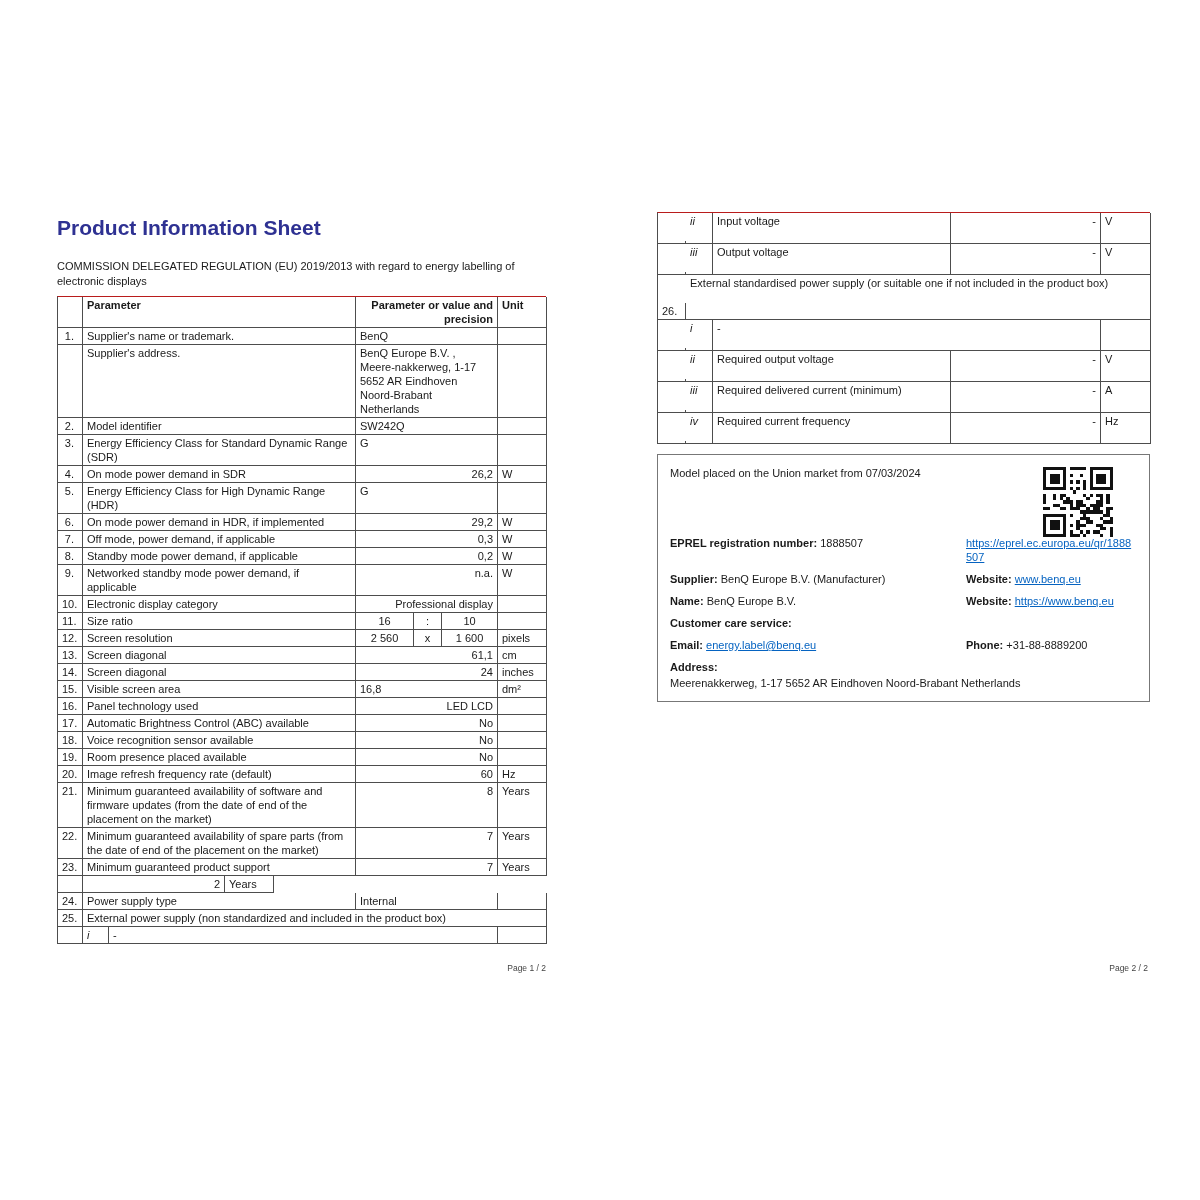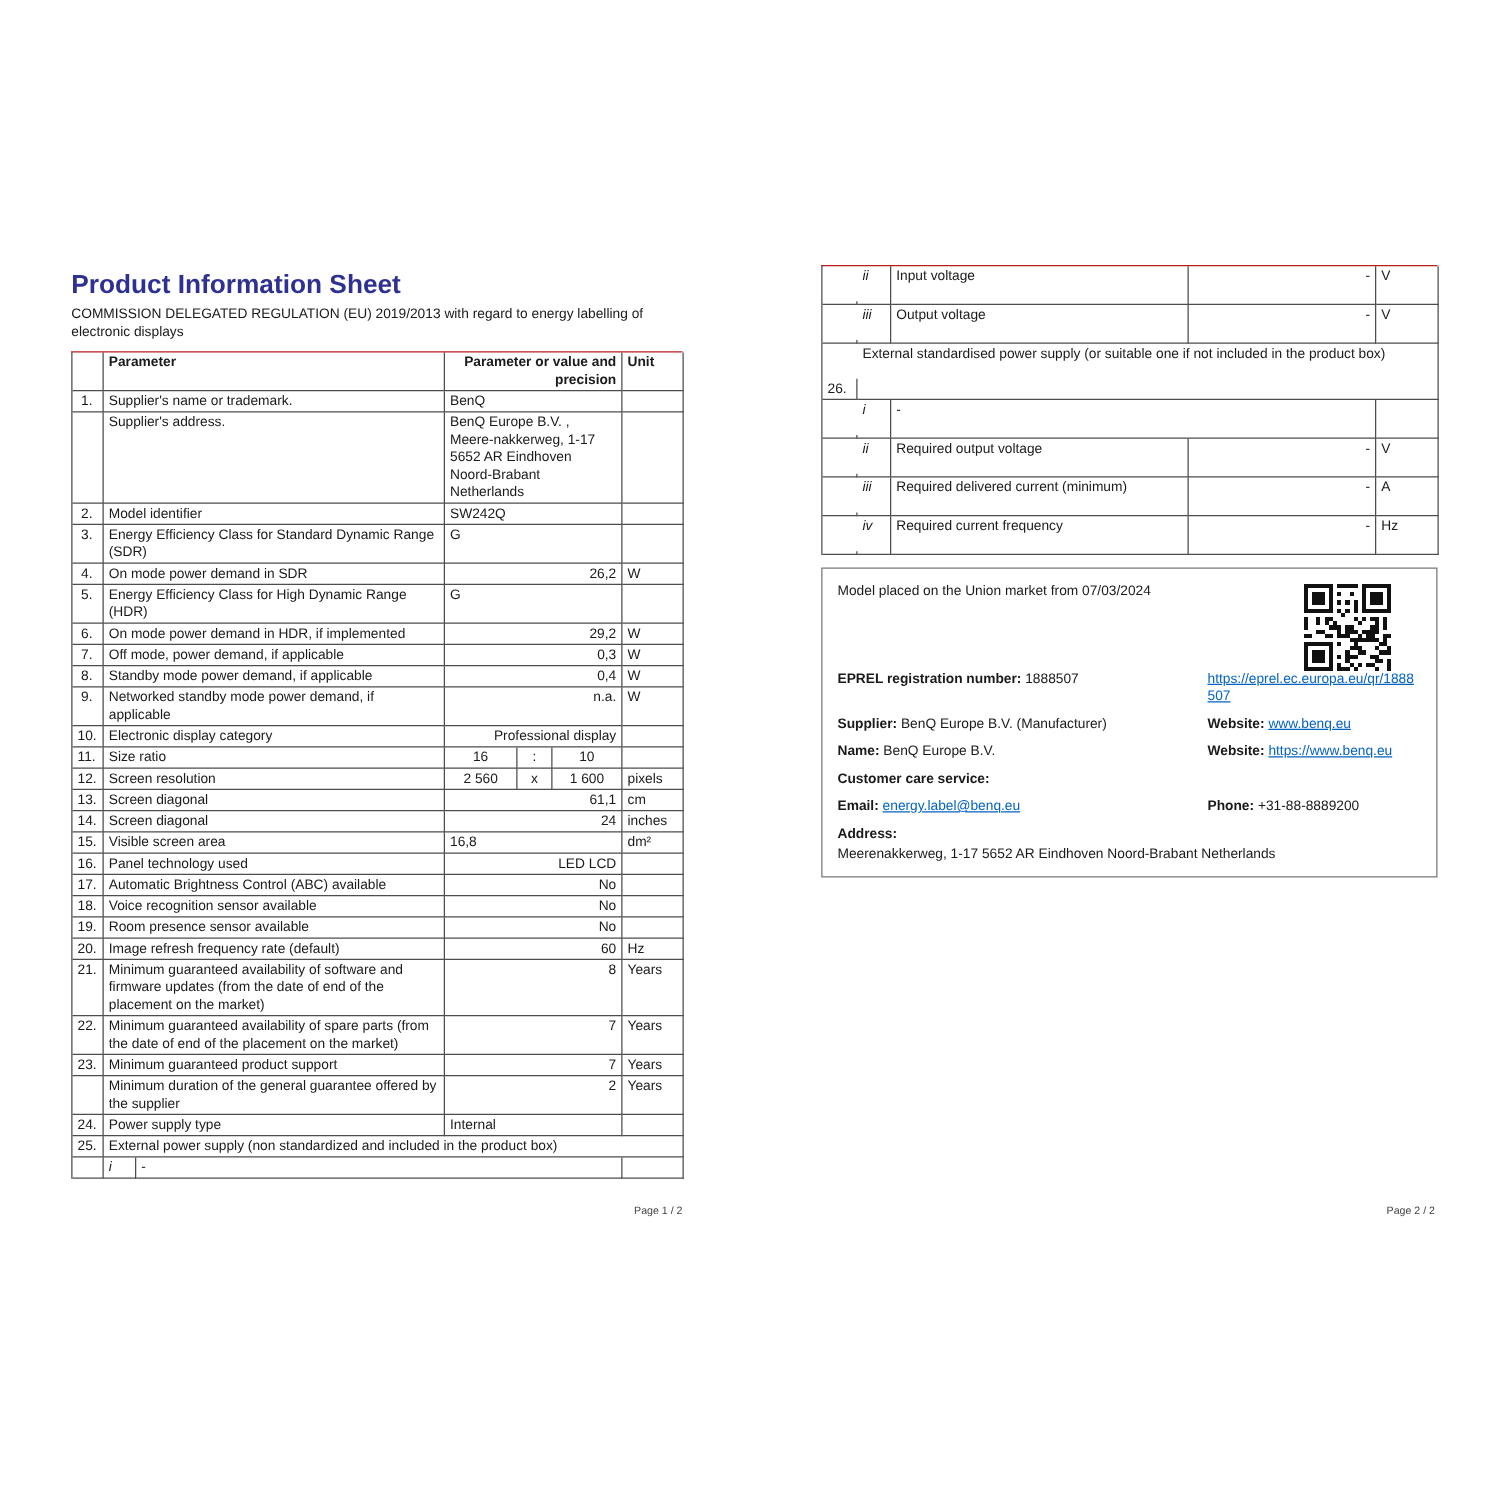--- a/index.html
+++ b/index.html
@@ -6,21 +6,21 @@
   body{
     width:1200px;height:1200px;background:#ffffff;position:relative;
     font-family:"Liberation Sans",sans-serif;color:#1a1a1a;
     -webkit-font-smoothing:antialiased;
   }
   .page{position:absolute;}
   #page1{left:57px;top:216px;width:489px;}
   #page2{left:657px;top:205px;width:493px;}
 
   .doc-title{color:var(--title,#2E3192);font-size:21px;font-weight:bold;line-height:24px;letter-spacing:0;}
-  .doc-subtitle{font-size:11px;line-height:15px;margin-top:4px;width:474px;}
+  .doc-subtitle{font-size:11px;line-height:15px;margin-top:19px;width:474px;}
 
   .dtable{margin-top:7px;border-top:1px solid #b91c1c;border-left:1px solid #4d4d4d;}
   .trow{display:flex;align-items:stretch;}
   .tcell{
     border-right:1px solid #4d4d4d;border-bottom:1px solid #4d4d4d;
     padding:1px 4px;font-size:11px;line-height:14px;box-sizing:border-box;
     flex-shrink:0;overflow:hidden;
   }
   .bold{font-weight:bold;}
   .italic{font-style:italic;}
@@ -125,21 +125,21 @@
       </div>
       <div class="trow">
         <div class="tcell lt-num num">7.</div>
         <div class="tcell lt-param">Off mode, power demand, if applicable</div>
         <div class="tcell lt-val" style="text-align: right;">0,3</div>
         <div class="tcell lt-unit">W</div>
       </div>
       <div class="trow">
         <div class="tcell lt-num num">8.</div>
         <div class="tcell lt-param">Standby mode power demand, if applicable</div>
-        <div class="tcell lt-val" style="text-align: right;">0,4</div>
+        <div class="tcell lt-val" style="text-align: right;">0,2</div>
         <div class="tcell lt-unit">W</div>
       </div>
       <div class="trow">
         <div class="tcell lt-num num">9.</div>
         <div class="tcell lt-param">Networked standby mode power demand, if applicable</div>
         <div class="tcell lt-val" style="text-align: right;">n.a.</div>
         <div class="tcell lt-unit">W</div>
       </div>
       <div class="trow">
         <div class="tcell lt-num num">10.</div>
@@ -194,21 +194,21 @@
         <div class="tcell lt-unit"></div>
       </div>
       <div class="trow">
         <div class="tcell lt-num num">18.</div>
         <div class="tcell lt-param">Voice recognition sensor available</div>
         <div class="tcell lt-val" style="text-align: right;">No</div>
         <div class="tcell lt-unit"></div>
       </div>
       <div class="trow">
         <div class="tcell lt-num num">19.</div>
-        <div class="tcell lt-param">Room presence sensor available</div>
+        <div class="tcell lt-param">Room presence placed available</div>
         <div class="tcell lt-val" style="text-align: right;">No</div>
         <div class="tcell lt-unit"></div>
       </div>
       <div class="trow">
         <div class="tcell lt-num num">20.</div>
         <div class="tcell lt-param">Image refresh frequency rate (default)</div>
         <div class="tcell lt-val" style="text-align: right;">60</div>
         <div class="tcell lt-unit">Hz</div>
       </div>
       <div class="trow">
@@ -224,21 +224,20 @@
         <div class="tcell lt-unit">Years</div>
       </div>
       <div class="trow">
         <div class="tcell lt-num num">23.</div>
         <div class="tcell lt-param">Minimum guaranteed product support</div>
         <div class="tcell lt-val" style="text-align: right;">7</div>
         <div class="tcell lt-unit">Years</div>
       </div>
       <div class="trow">
         <div class="tcell lt-num num"></div>
-        <div class="tcell lt-param">Minimum duration of the general guarantee offered by the supplier</div>
         <div class="tcell lt-val" style="text-align: right;">2</div>
         <div class="tcell lt-unit">Years</div>
       </div>
       <div class="trow">
         <div class="tcell lt-num num">24.</div>
         <div class="tcell lt-param">Power supply type</div>
         <div class="tcell lt-val" style="text-align: left;">Internal</div>
         <div class="tcell lt-unit"></div>
       </div>
       <div class="trow">

